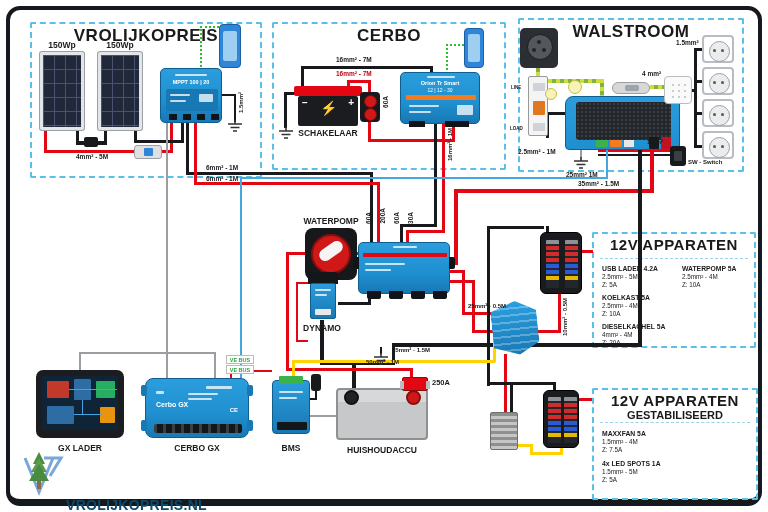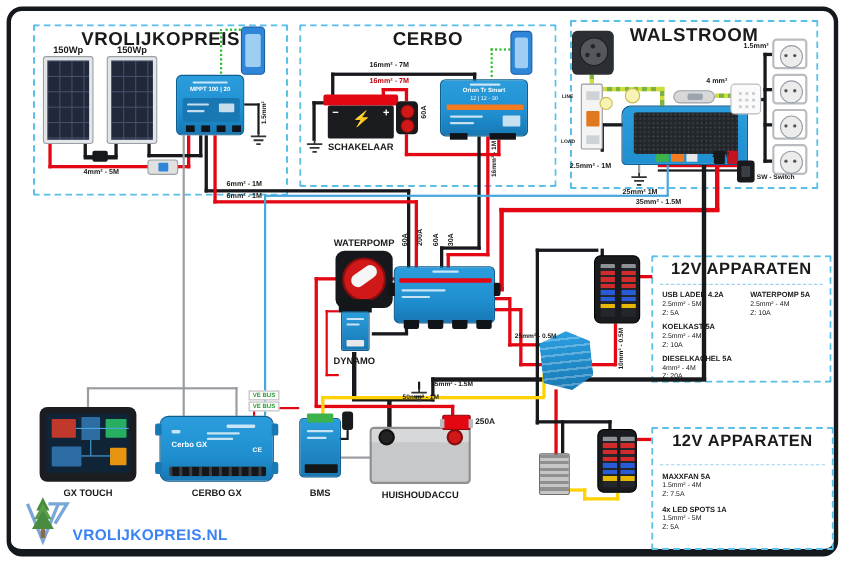--- a/index.html
+++ b/index.html
@@ -68,20 +68,21 @@
     </div>
     <div class="item" style="left:88px;top:31px;">
       <div class="iname">WATERPOMP 5A</div>
       <div class="iline">2.5mm² - 4M</div>
       <div class="iline">Z: 10A</div>
     </div>
   </div>
 
   <div class="sbox" style="left:592px;top:388px;width:162px;height:108px;">
     <div class="stitle small">12V APPARATEN</div>
+    <div class="ssub">GESTABILISEERD</div>
     <div class="tdiv" style="top:32px;"></div>
     <div class="item" style="left:8px;top:40px;">
       <div class="iname">MAXXFAN 5A</div>
       <div class="iline">1.5mm² - 4M</div>
       <div class="iline">Z: 7.5A</div>
     </div>
     <div class="item" style="left:8px;top:70px;">
       <div class="iname">4x LED SPOTS 1A</div>
       <div class="iline">1.5mm² - 5M</div>
       <div class="iline">Z: 5A</div>
@@ -418,26 +419,26 @@
   <div class="lbl" style="left:468px;top:303px;font-size:6px;">25mm² - 0.5M</div>
   <div class="lbl vlbl" style="left:562px;top:298px;font-size:6px;">10mm² - 0.5M</div>
   <div class="lbl" style="left:392px;top:347px;font-size:6px;">35mm² - 1.5M</div>
   <div class="lbl" style="left:366px;top:359px;font-size:6px;">50mm² - 1M</div>
   <div class="lbl" style="left:432px;top:379px;font-size:7.5px;">250A</div>
 
   <div class="devlabel" style="left:298px;top:217px;width:66px;">WATERPOMP</div>
   <div class="devlabel" style="left:298px;top:324px;width:48px;">DYNAMO</div>
   <div class="devlabel" style="left:284px;top:129px;width:88px;">SCHAKELAAR</div>
   <div class="devlabel" style="left:330px;top:446px;width:104px;">HUISHOUDACCU</div>
-  <div class="devlabel" style="left:36px;top:444px;width:88px;">GX TOUCH</div>
+  <div class="devlabel" style="left:36px;top:444px;width:88px;">GX LADER</div>
   <div class="devlabel" style="left:145px;top:444px;width:104px;">CERBO GX</div>
   <div class="devlabel" style="left:268px;top:444px;width:46px;">BMS</div>
 
   <svg style="position:absolute;left:22px;top:450px;z-index:30;" width="42" height="46" viewBox="0 0 42 46">
     <path d="M3 8 L17 42 L31 8" fill="none" stroke="#7aa7d8" stroke-width="3"></path>
     <path d="M22 8 H39 L28 26" fill="none" stroke="#7aa7d8" stroke-width="3"></path>
     <polygon points="17,2 11,14 23,14" fill="#4a8c3f"></polygon>
     <polygon points="17,8 9,22 25,22" fill="#5a9c4c"></polygon>
     <polygon points="17,14 7,31 27,31" fill="#4a8c3f"></polygon>
     <rect x="15" y="31" width="4" height="8" fill="#8a6a4a"></rect>
   </svg>
-  <div style="position:absolute;left:66px;top:478px;font-size:14px;font-weight:bold;color:#3b82f6;z-index:30;letter-spacing:.3px;">VROLIJKOPREIS.NL</div>
+  <div style="position:absolute;left:66px;top:497px;font-size:14px;font-weight:bold;color:#0c4a6e;z-index:30;letter-spacing:.3px;">VROLIJKOPREIS.NL</div>
 </div>
 
 </body></html>

